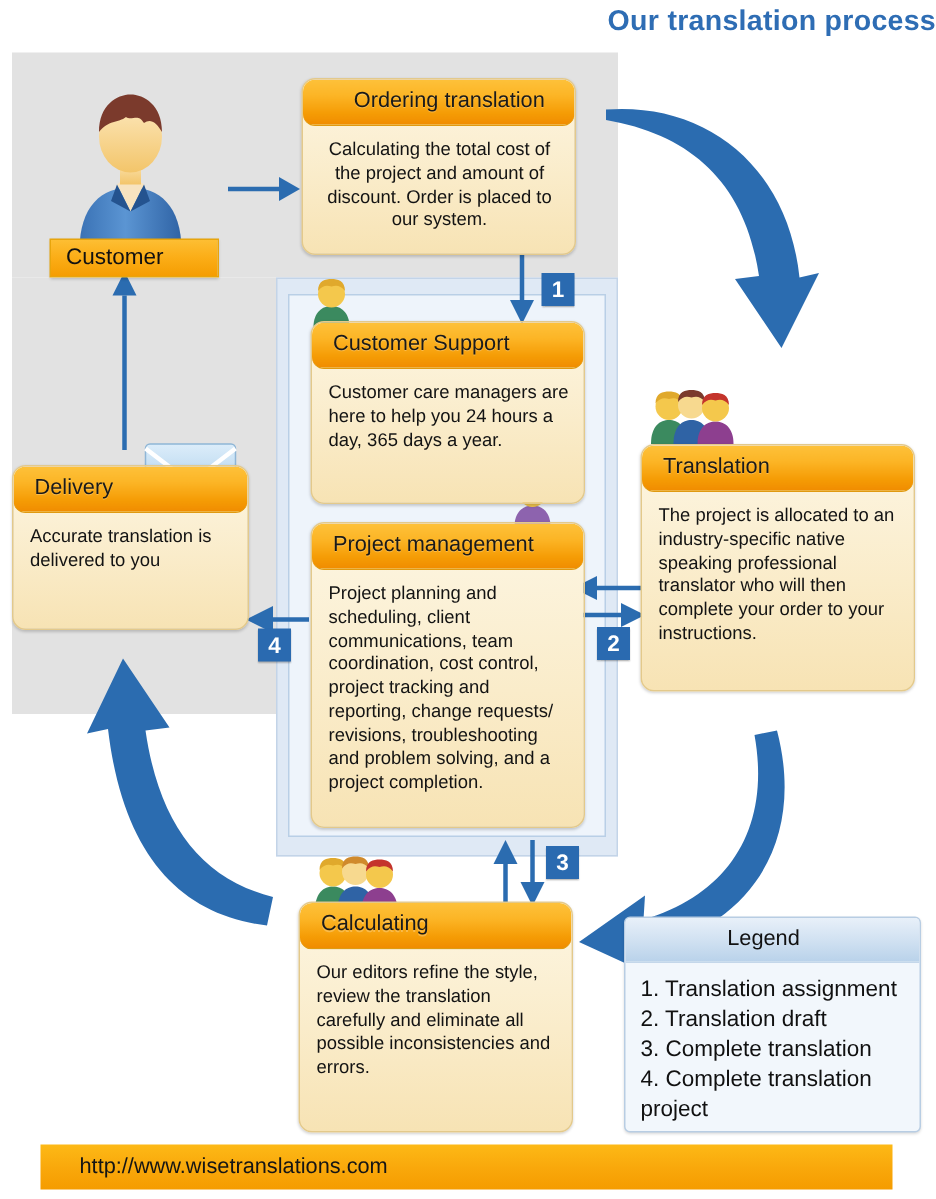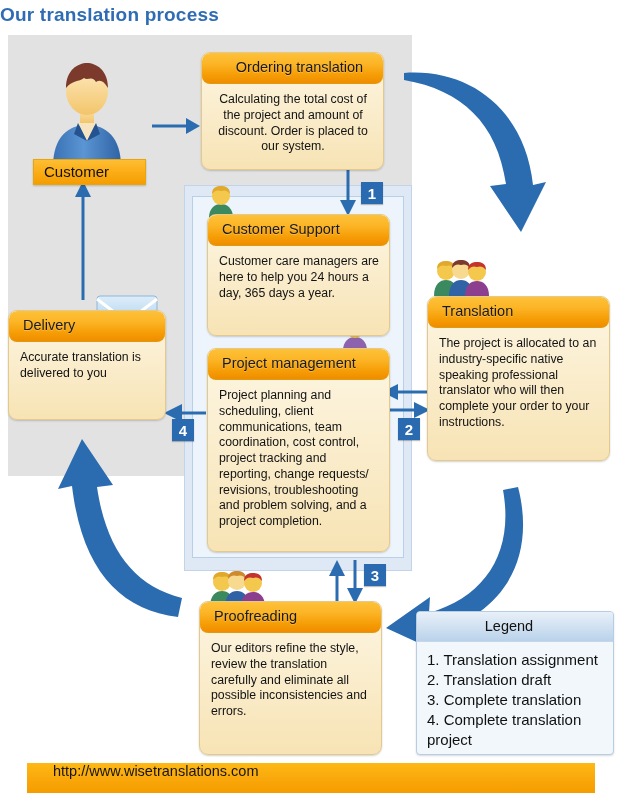--- a/index.html
+++ b/index.html
@@ -10,21 +10,21 @@
   #canvas{
     position:relative;
     width:624px;height:799px;
     background:#ffffff;
     overflow:hidden;
   }
 
   
   #title{
     position:absolute;left:0;top:4px;width:624px;
-    text-align:left;
+    text-align:right;
     font-size:19px;font-weight:bold;color:#2E6DB4;
     letter-spacing:.2px;
   }
 
   
   .gray-panel{
     position:absolute;
     background:#e2e2e2;
   }
   .blue-panel{
@@ -118,21 +118,21 @@
   }
 
   
   .arrow-svg{position:absolute;overflow:visible;}
 
   
   #footer{
     position:absolute;left:27px;top:763px;
     width:568px;height:30px;
     background:linear-gradient(180deg,#fdb916 0%,#f9a70a 55%,#f59c00 100%);
-    display:flex;
+    display:flex;align-items:center;
     padding-left:26px;
     box-sizing:border-box;
     font-size:14.5px;color:#151515;
   }
 
   
   .people{position:absolute;}
   .env{position:absolute;}
 </style>
 </head>
@@ -289,21 +289,21 @@
     <div class="card-body">Project planning and scheduling, client communications, team coordination, cost control, project tracking and reporting, change requests/ revisions, troubleshooting and problem solving, and a project completion.</div>
   </div>
 
   <div class="card" style="left:427px;top:296px;width:183px;height:165px;">
     <div class="card-header">Translation</div>
     <div class="card-body">The project is allocated to an industry-specific native speaking professional translator who will then complete your order to your instructions.</div>
   </div>
 
   <div class="card" style="left:199px;top:601px;width:183px;height:154px;">
     <div class="card-header">
-      <div>Proofreading</div>
+      <div>Calculating</div>
     </div>
     <div class="card-body">Our editors refine the style, review the translation carefully and eliminate all possible inconsistencies and errors.</div>
   </div>
 
   <div class="card" style="left:8px;top:310px;width:158px;height:110px;">
     <div class="card-header">Delivery</div>
     <div class="card-body">Accurate translation is delivered to you</div>
   </div>
 
   <div class="legend-card" style="left:416px;top:611px;width:198px;height:144px;">

